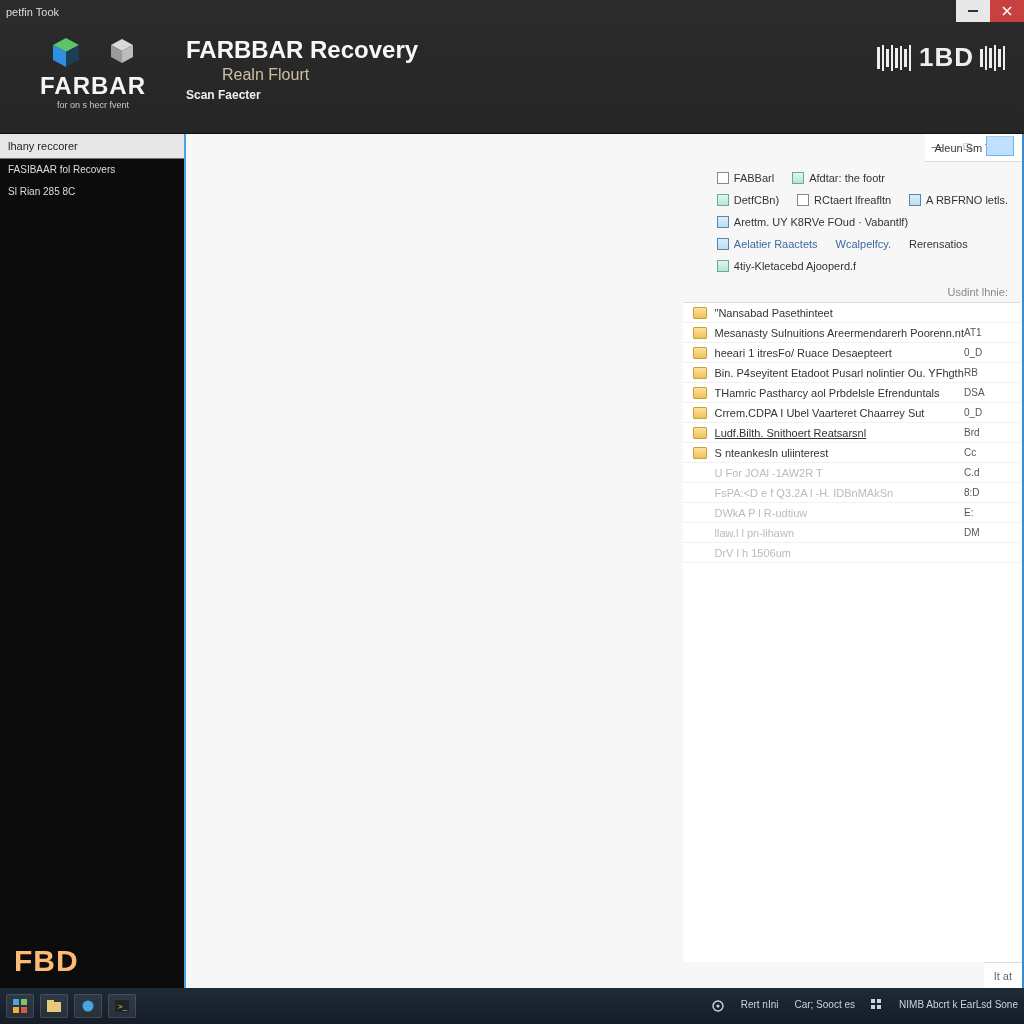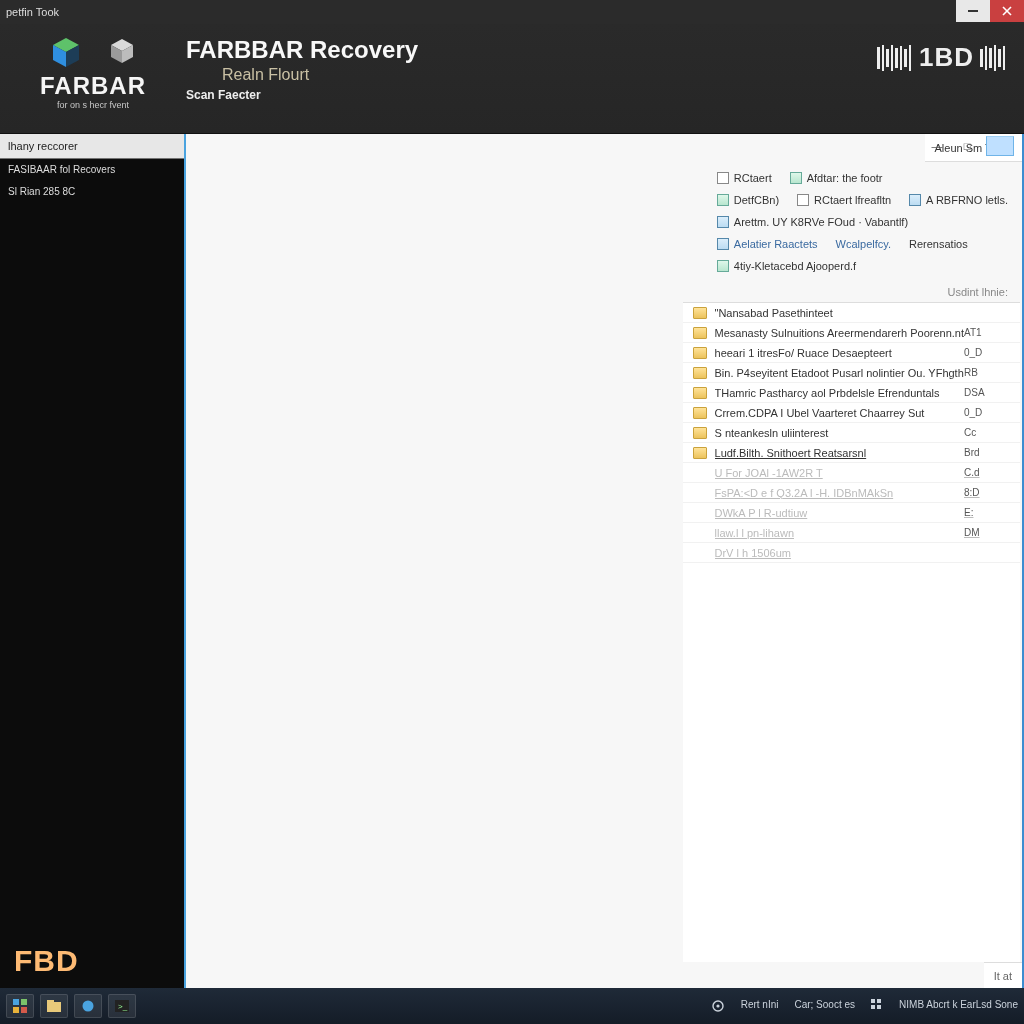--- a/index.html
+++ b/index.html
@@ -41,21 +41,21 @@
 .chk .dbox { width: 12px; height: 12px; border: 1px solid #6a9; background: linear-gradient(#dff7ea,#b8e6cf); }
 .chk .bbox { width: 12px; height: 12px; border: 1px solid #58a; background: linear-gradient(#dbeefb,#bcdcf2); }
 .linkish { color: #3a6aa0; }
 
 .sectionlabel { font-size: 11px; color: #888; padding: 8px 14px 2px 14px; }
 .listwrap { flex: 1; overflow: hidden; background: #fff; border-top: 1px solid #ddd; margin: 2px 2px 0 2px; }
 .listrow { display: flex; align-items: center; height: 20px; font-size: 11px; color: #333; padding: 0 10px; border-bottom: 1px solid #f1f1f1; }
 .listrow .ficon { width: 14px; height: 12px; background: linear-gradient(#ffe39a,#ecc35c); border: 1px solid #caa23c; border-radius: 1px; margin-right: 8px; flex: 0 0 auto; }
 .listrow .ftxt { flex: 1; white-space: nowrap; overflow: hidden; text-overflow: ellipsis; }
 .listrow .rcol { width: 46px; text-align: left; color: #555; font-size: 10px; }
-.listrow.faded { color: #bbb; text-decoration: underline; }
+.listrow.faded { color: #bbb; }
 .listrow.faded .ficon { opacity: 0.25; }
 .listrow.noicon .ficon { background: transparent; border: none; }
 
 .statusbar { height: 26px; background: #fff; border-top: 1px solid #ddd; display: flex; align-items: center; font-size: 11px; color: #666; padding: 0 10px; }
 
 .taskbar { height: 36px; background: linear-gradient(#1f2a38,#141c27); display: flex; align-items: center; padding: 0 6px; gap: 6px; color: #cfd8e2; font-size: 10px; }
 .taskbar .tbtn { width: 28px; height: 24px; background: rgba(255,255,255,0.08); border: 1px solid rgba(255,255,255,0.12); border-radius: 2px; display: flex; align-items: center; justify-content: center; }
 .taskbar .tspacer { flex: 1; }
 .taskbar .tray { display: flex; align-items: flex-start; gap: 16px; font-size: 10px; color: #cbd3dc; }
 
@@ -149,21 +149,21 @@
         <div class="winbtn">—</div>
         <div class="winbtn">□</div>
         <div class="bluebtn"></div>
       </div>
     </div>
 
     <div id="optgrid" style="padding-bottom:6px;">
       <div class="chkrow" id="optrow-r1">
           <div class="chk">
             <span class="box"></span>
-            <span>RCtaert</span>
+            <span>FABBarl</span>
           </div>
           <div class="chk">
             <span class="dbox"></span>
             <span>Afdtar: the footr</span>
           </div>
         </div>
       <div class="chkrow" id="optrow-r2">
           <div class="chk">
             <span class="dbox"></span>
             <span>DetfCBn)</span>
@@ -231,27 +231,27 @@
           <span class="ftxt">THamric Pastharcy aol Prbdelsle Efrenduntals</span>
           <span class="rcol">DSA</span>
         </div>
         <div class="listrow">
           <span class="ficon"></span>
           <span class="ftxt">Crrem.CDPA I Ubel Vaarteret  Chaarrey Sut</span>
           <span class="rcol">0_D</span>
         </div>
         <div class="listrow">
           <span class="ficon"></span>
+          <span class="ftxt" style="text-decoration: underline;">Ludf.Bilth. Snithoert Reatsarsnl</span>
+          <span class="rcol">Brd</span>
+        </div>
+        <div class="listrow">
+          <span class="ficon"></span>
           <span class="ftxt">S nteankesln uliinterest</span>
           <span class="rcol">Cc</span>
-        </div>
-        <div class="listrow">
-          <span class="ficon"></span>
-          <span class="ftxt" style="text-decoration: underline;">Ludf.Bilth. Snithoert Reatsarsnl</span>
-          <span class="rcol">Brd</span>
         </div>
         <div class="listrow faded noicon">
           <span class="ficon"></span>
           <span class="ftxt">U For JOAl -1AW2R T</span>
           <span class="rcol">C.d</span>
         </div>
         <div class="listrow faded noicon">
           <span class="ficon"></span>
           <span class="ftxt">FsPA:&lt;D e f    Q3.2A l  -H. IDBnMAkSn</span>
           <span class="rcol">8:D</span>

